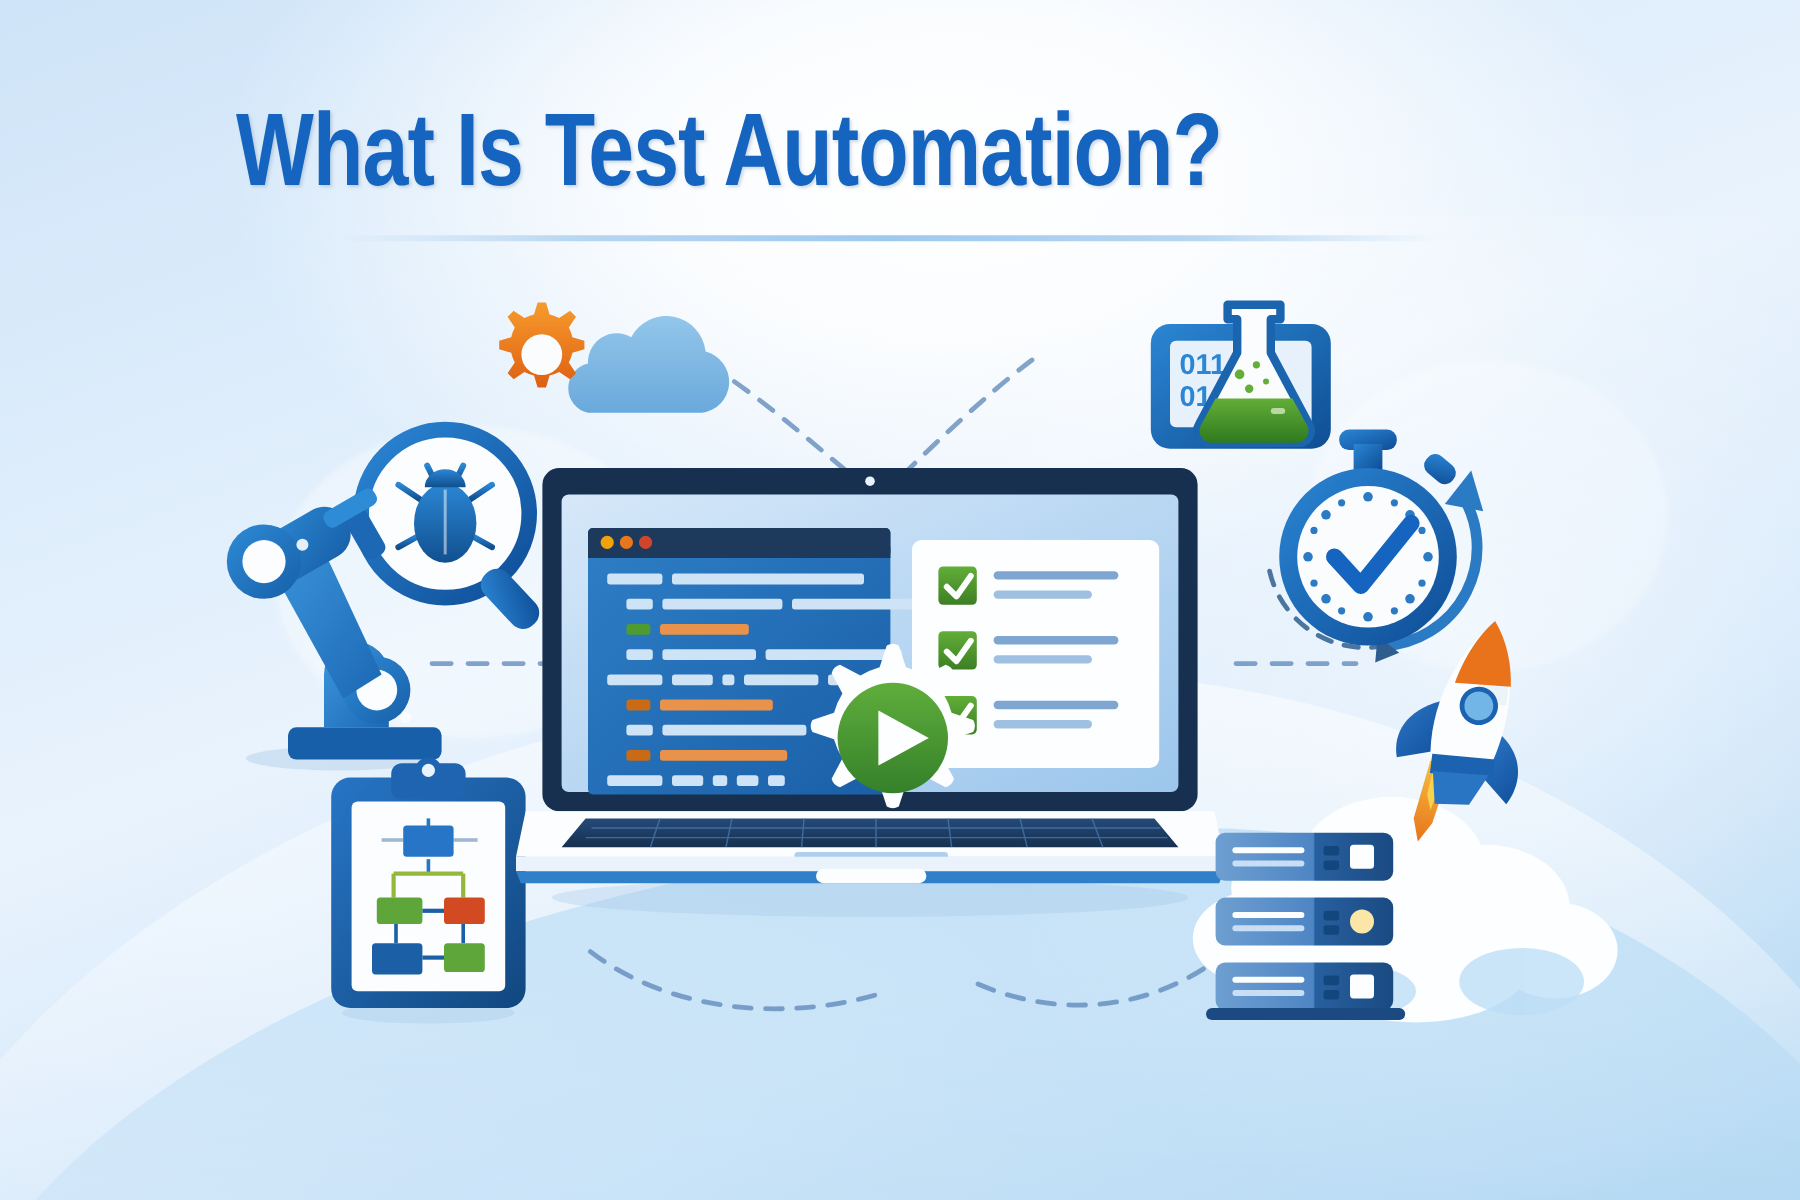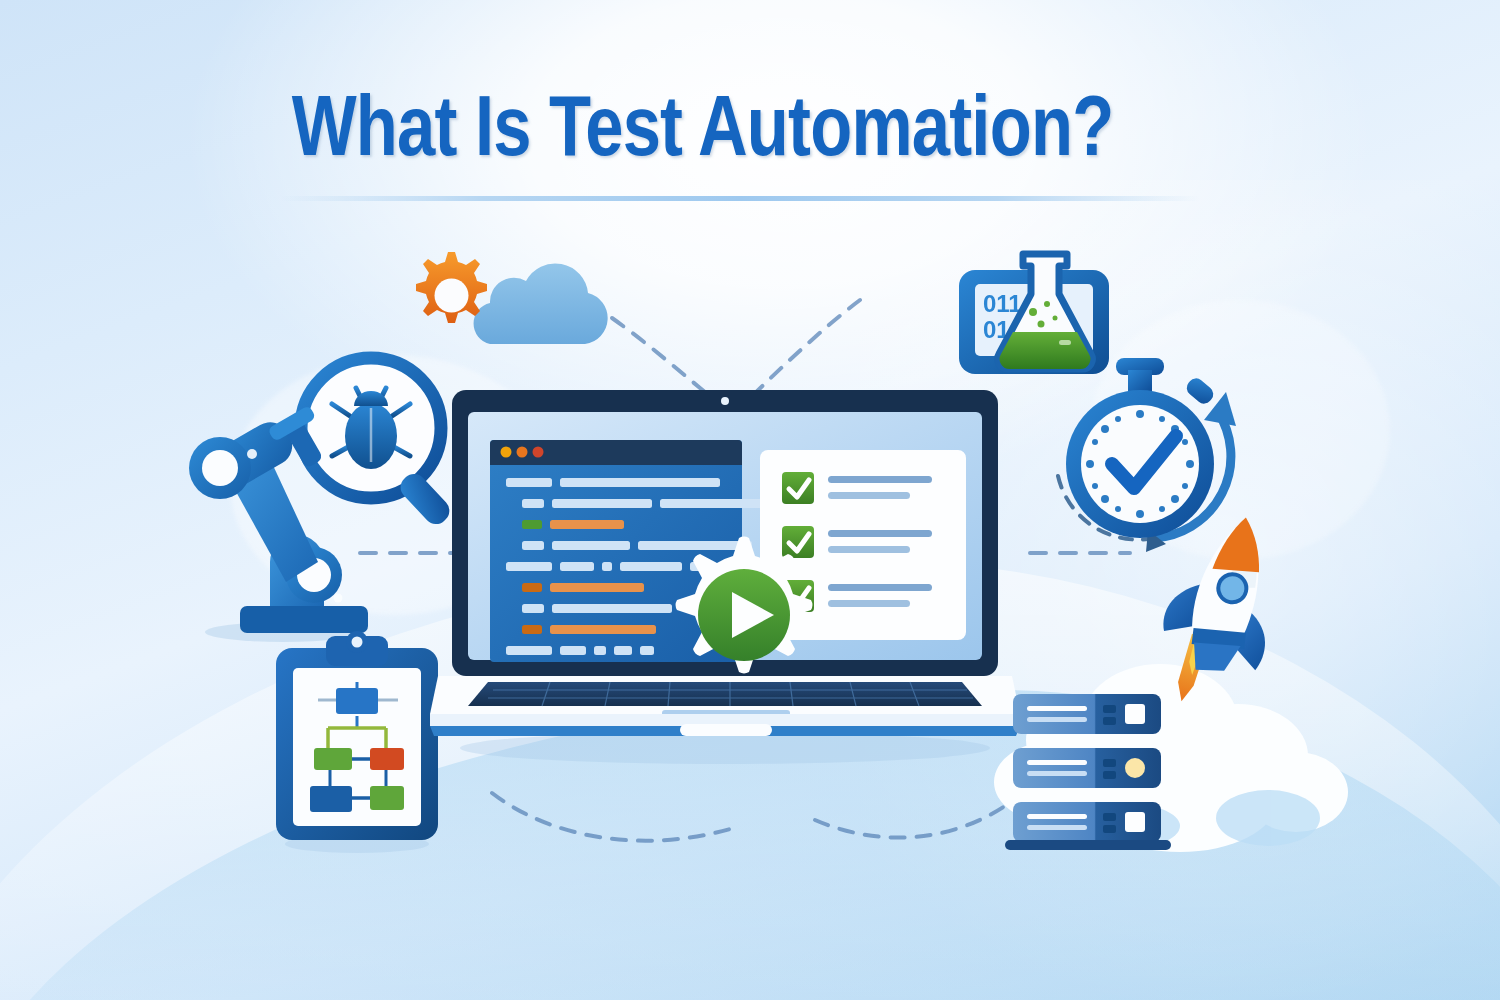--- a/index.html
+++ b/index.html
@@ -21,21 +21,21 @@
     background:linear-gradient(180deg,rgba(255,255,255,0.55),rgba(255,255,255,0));
     border-radius:56% 44% 0 0/100% 100% 0 0;}
   .sweep-b{left:-60px;top:690px;width:1700px;height:520px;
     background:linear-gradient(180deg,rgba(168,212,242,0.55),rgba(168,212,242,0));
     border-radius:62% 38% 0 0/100% 100% 0 0;}
   .sweep-c{right:-260px;top:180px;width:900px;height:900px;
     background:radial-gradient(circle at 40% 40%,rgba(255,255,255,0.5),rgba(255,255,255,0) 62%);}
   .blob{position:absolute;border-radius:50%;background:rgba(255,255,255,0.55);filter:blur(2px);}
 
   
-  .titlewrap{position:absolute;left:0;top:82px;width:1216px;text-align:right;}
+  .titlewrap{position:absolute;left:0;top:82px;width:1216px;text-align:center;}
   .title{
     display:inline-block;
     font-family:"Liberation Sans Narrow","Liberation Sans","DejaVu Sans",sans-serif;
     font-weight:bold;font-size:86px;line-height:1;letter-spacing:-1px;
     color:#1565C0;
     transform:scaleX(0.80);transform-origin:center;
     text-shadow:2px 2px 3px rgba(120,150,180,0.35);
     white-space:nowrap;
   }
   .title-divider{

